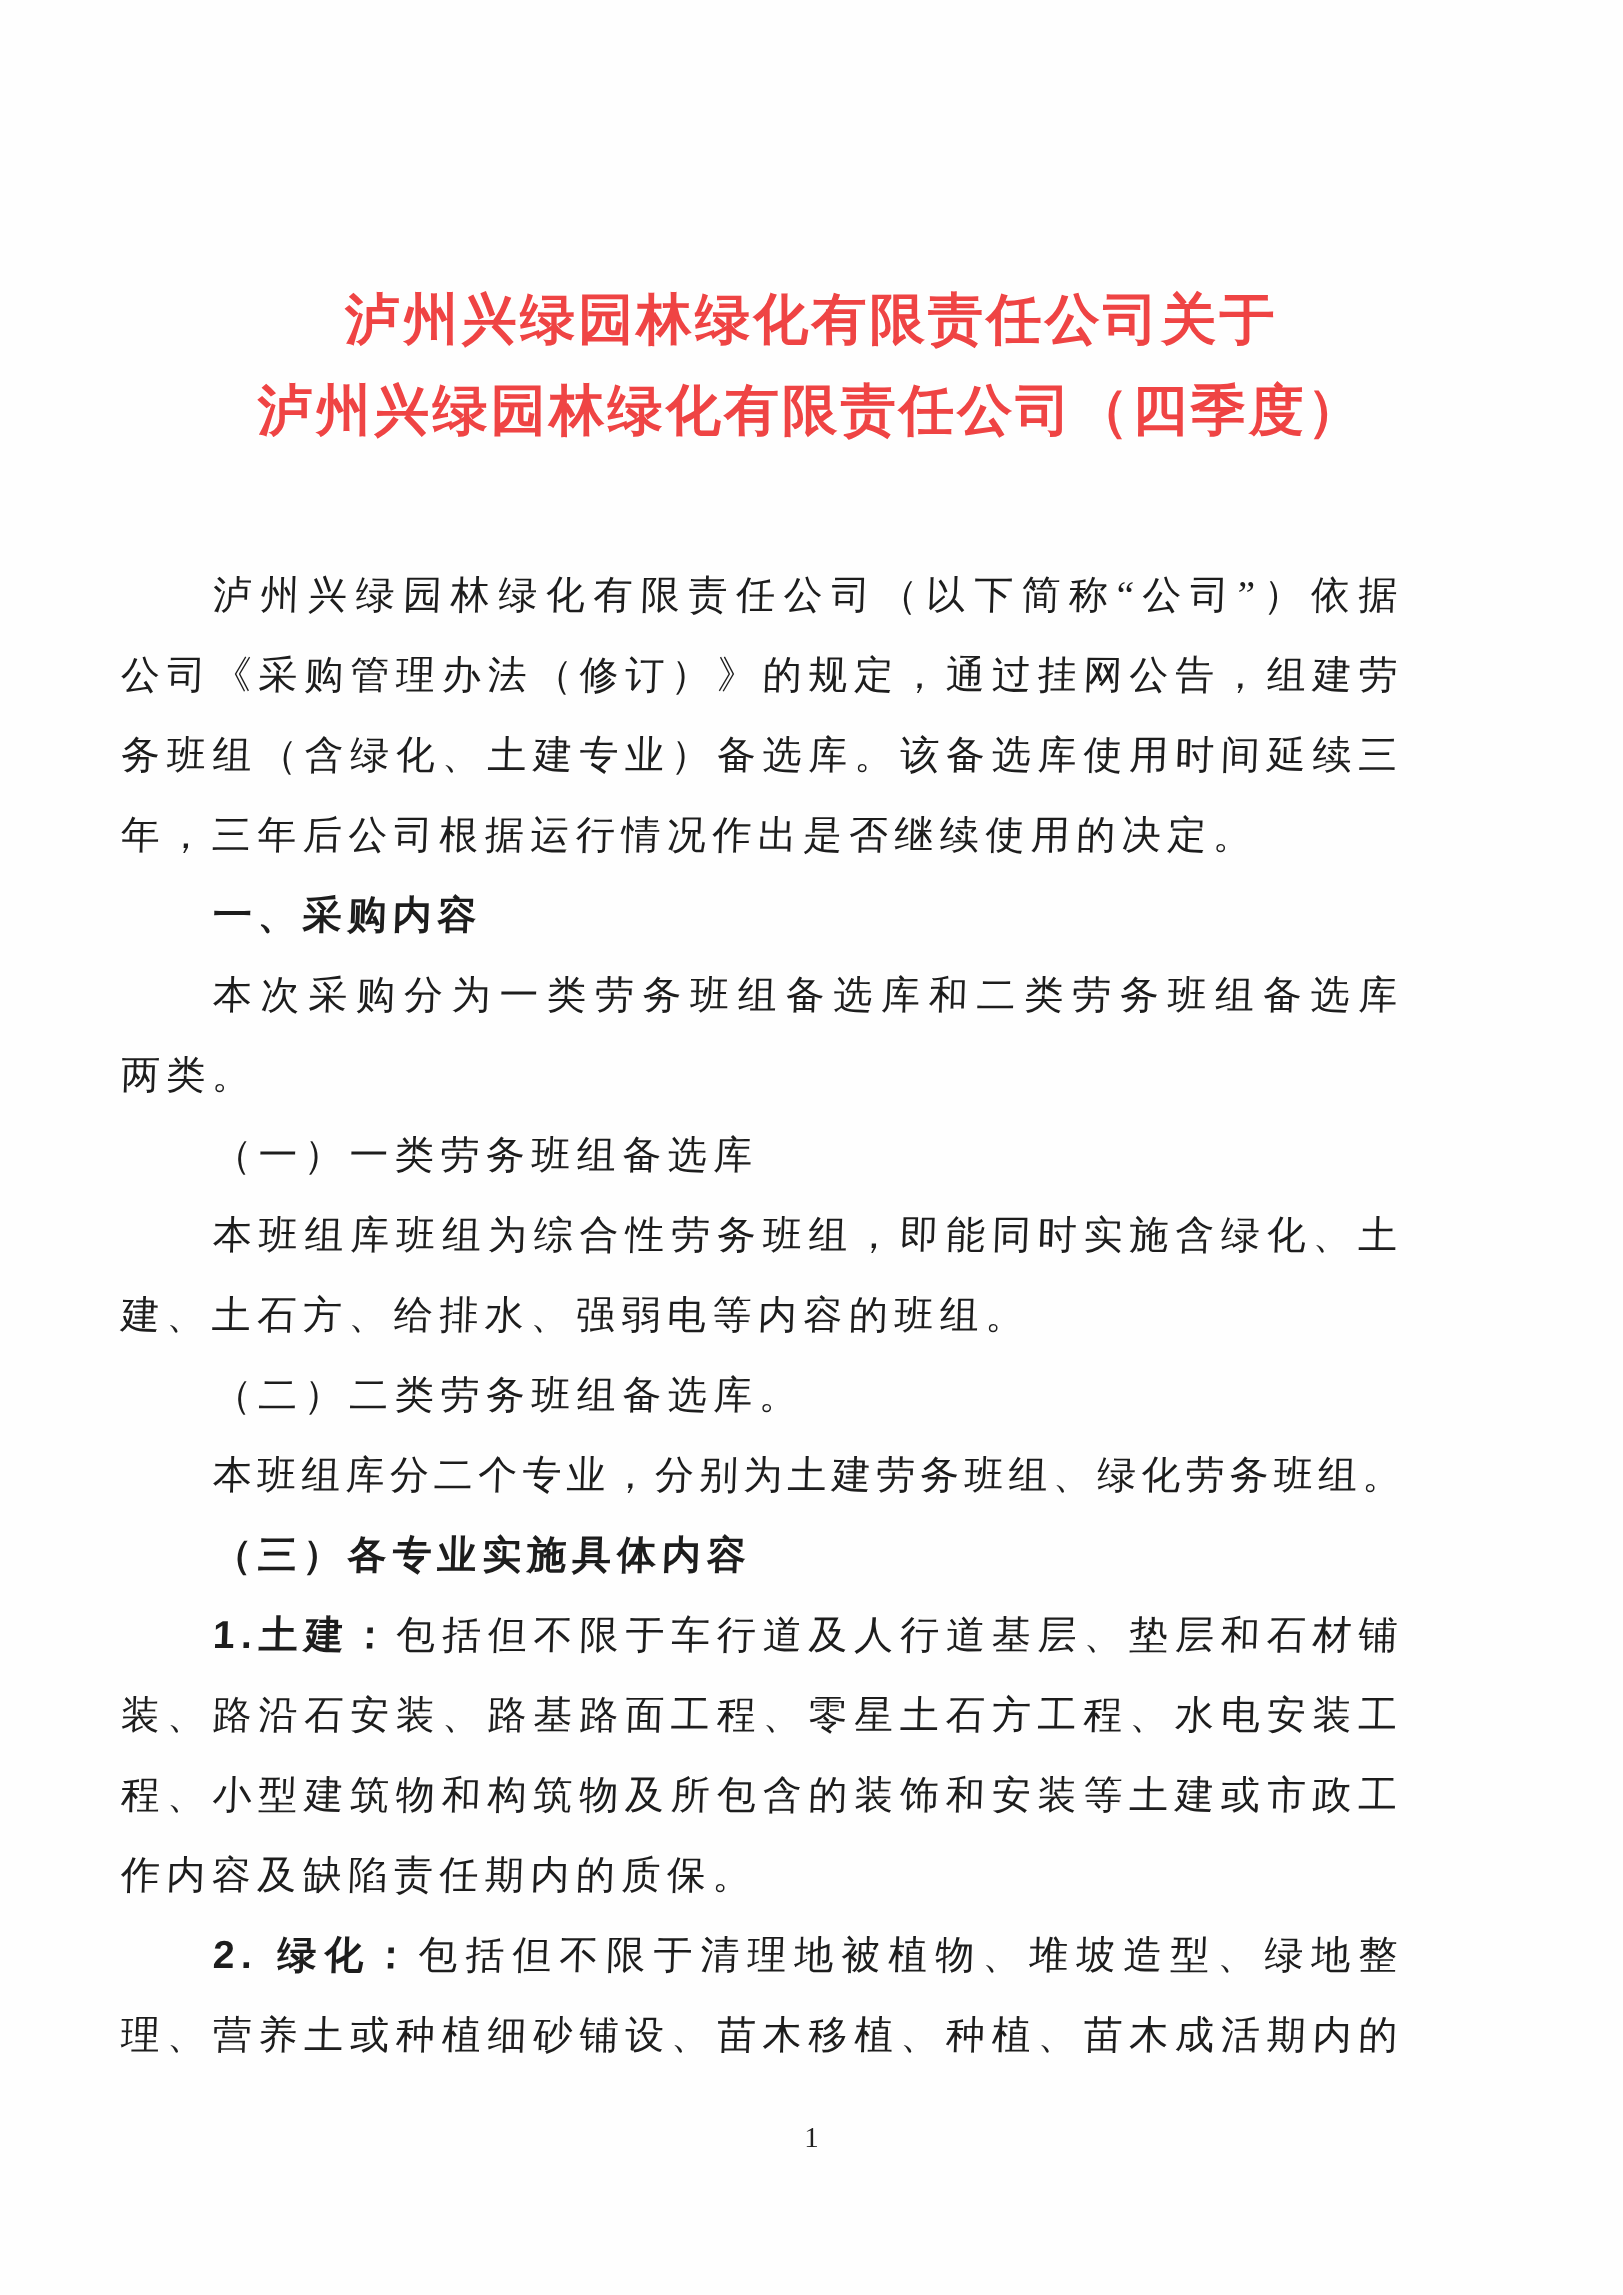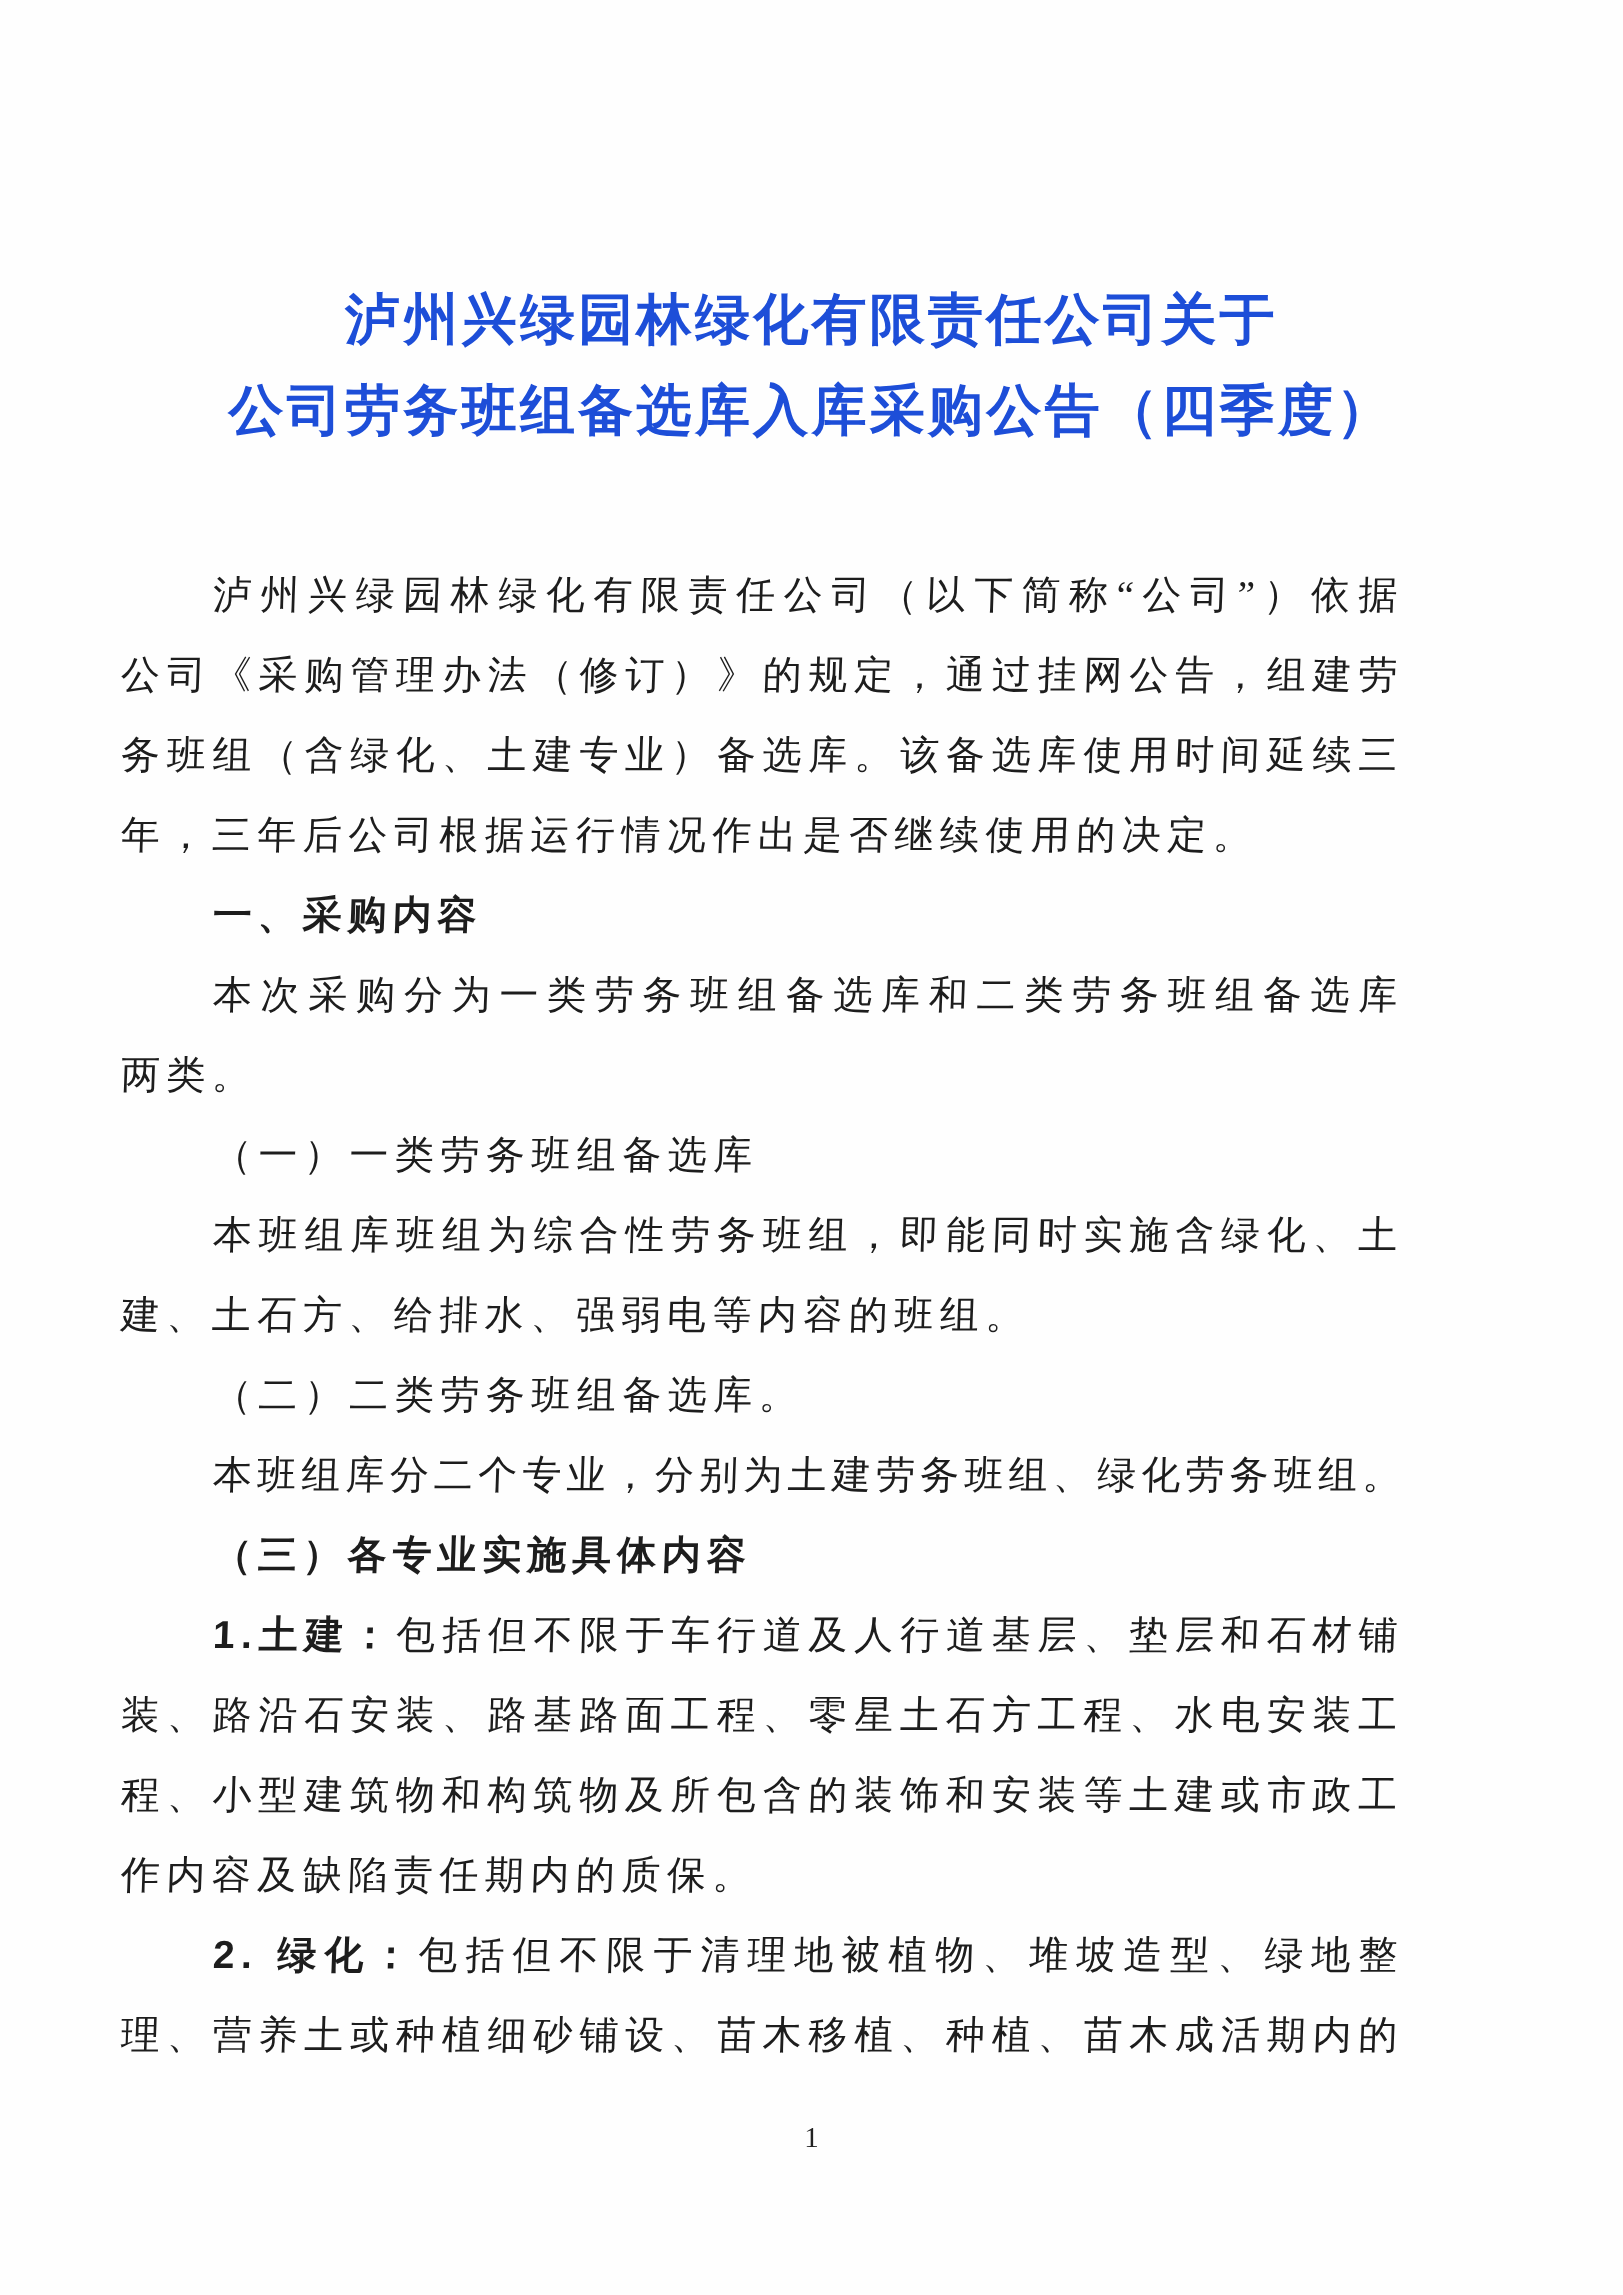--- a/index.html
+++ b/index.html
@@ -21,21 +21,21 @@
     position: absolute;
     top: 274px;
     left: 0;
     width: 1623px;
     text-align: center;
     font-family: "Liberation Sans", "DejaVu Sans", sans-serif;
     font-weight: 700;
     font-size: 55px;
     line-height: 91px;
     letter-spacing: 3.3px;
-    color: #1d4ed8;
+    color: #ef4444;
   }
   
   .body-block {
     position: absolute;
     left: 121px;
     top: 555px;
     width: 1283px;
     font-size: 39px;
     letter-spacing: 6.5px;
     color: #1d1d1d;
@@ -72,21 +72,21 @@
     color: #222222;
   }
 </style>
 </head>
 <body>
 
 <div class="page">
 
   <div class="title-block">
     <div>泸州兴绿园林绿化有限责任公司关于</div>
-    <div>公司劳务班组备选库入库采购公告（四季度）</div>
+    <div>泸州兴绿园林绿化有限责任公司（四季度）</div>
   </div>
 
   <div class="body-block">
 
     <div class="ln ind fill">泸州兴绿园林绿化有限责任公司（以下简称“公司”）依据</div>
     <div class="ln fill">公司《采购管理办法（修订）》的规定，通过挂网公告，组建劳</div>
     <div class="ln fill">务班组（含绿化、土建专业）备选库。该备选库使用时间延续三</div>
     <div class="ln">年，三年后公司根据运行情况作出是否继续使用的决定。</div>
 
     <div class="ln ind hd">一、采购内容</div>

